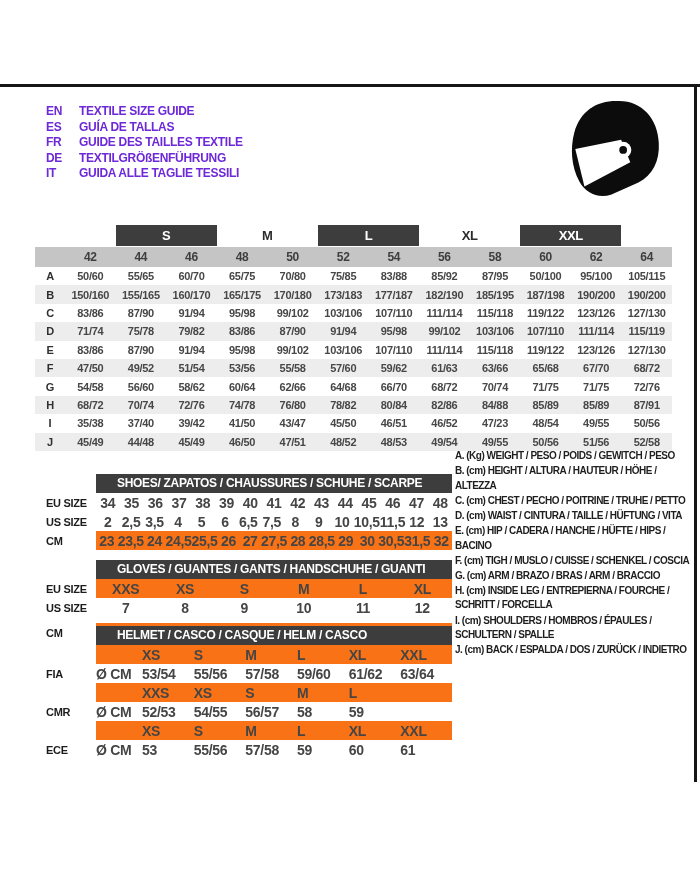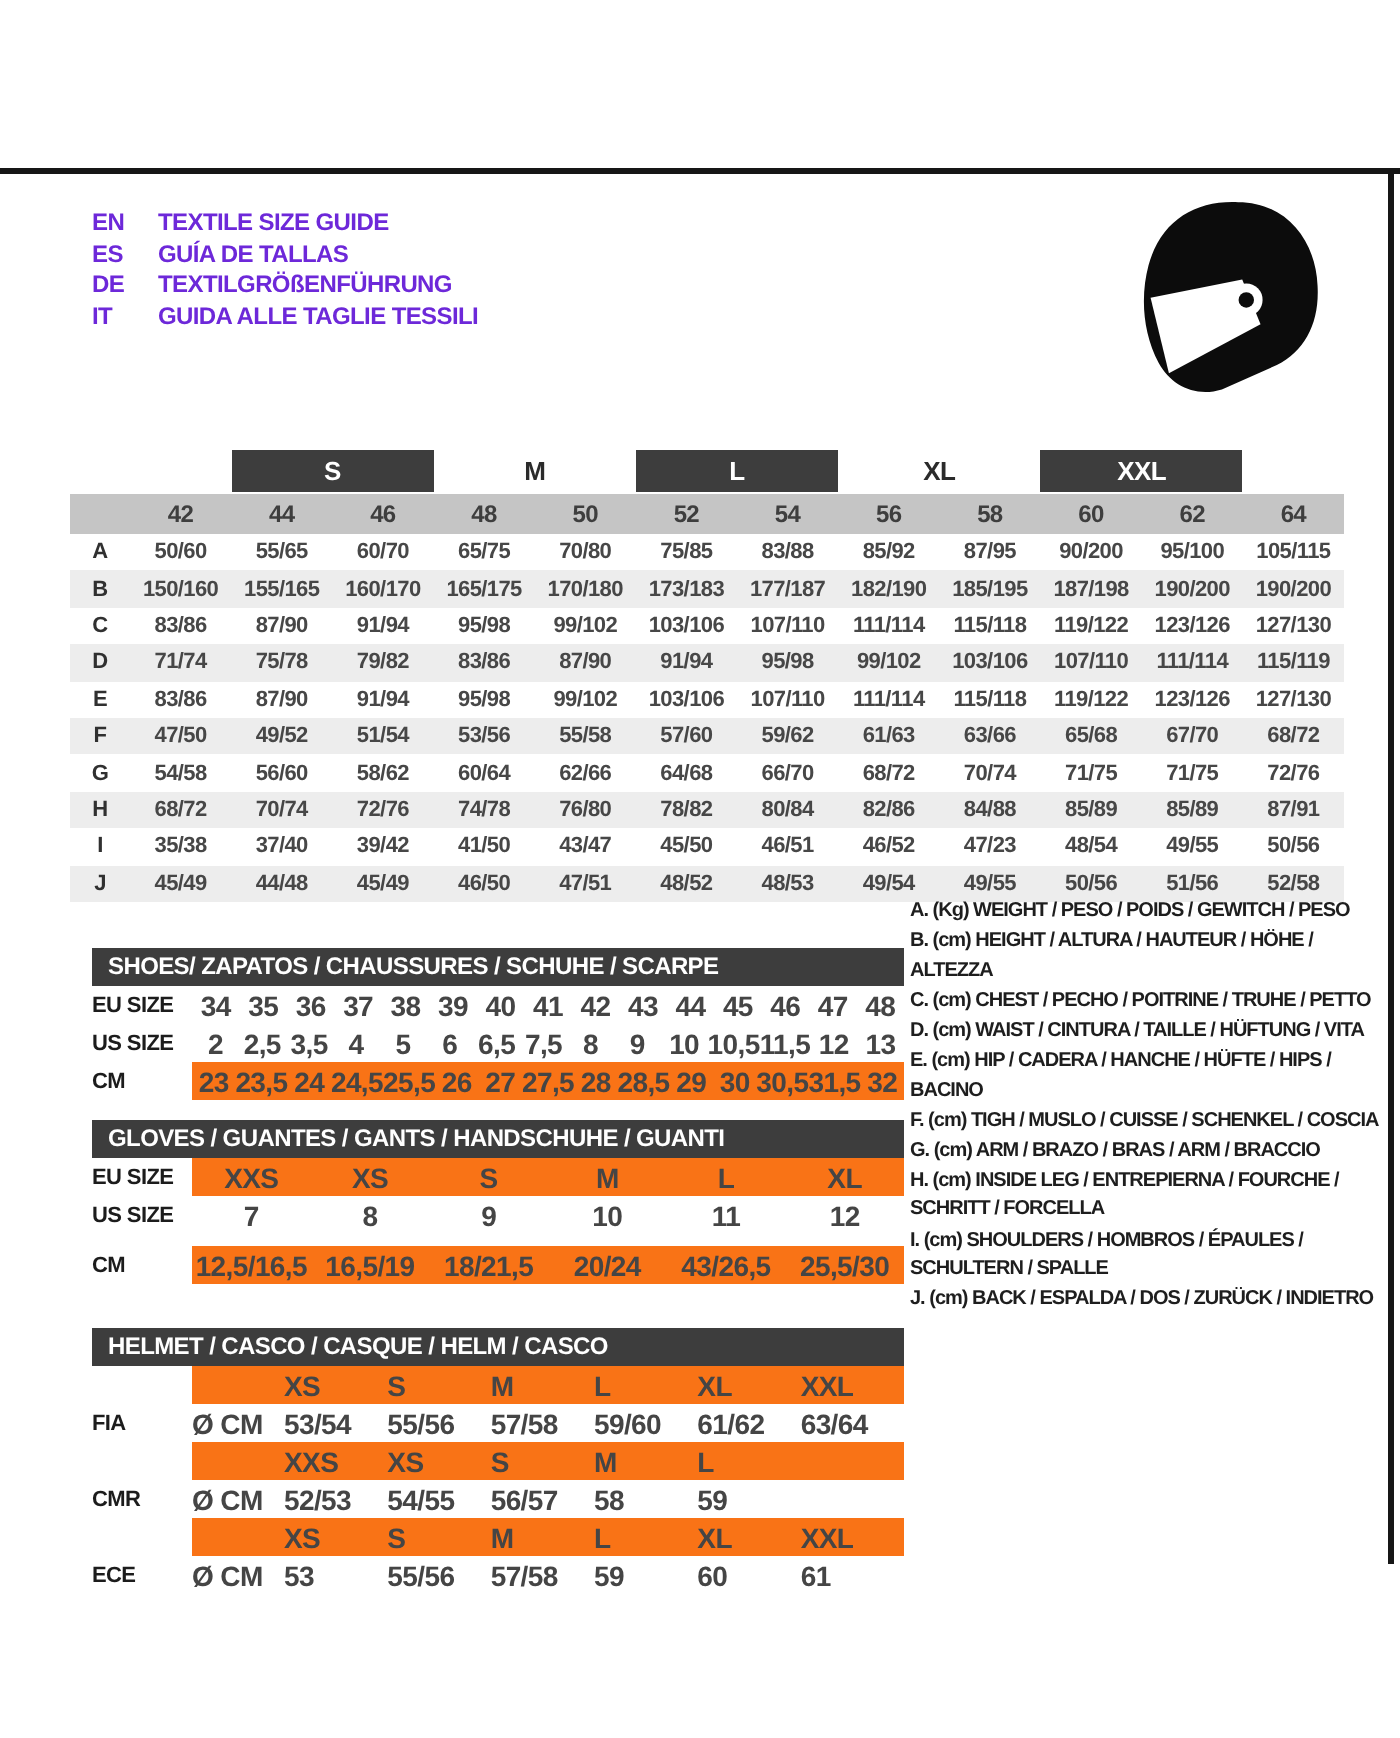--- a/index.html
+++ b/index.html
@@ -29,22 +29,22 @@
   .num-cell{text-align:center;}
   .data-row{height:18.4px;font-size:11px;font-weight:bold;color:#474747;}
   .data-row.zebra{background:#ededed;}
   .letter-cell{text-align:center;color:#303030;}
   .val-cell{text-align:center;white-space:nowrap;}
 
   
   .subtable{position:absolute;left:46px;width:406px;letter-spacing:-0.3px;}
   .shoes{top:474px;}
   .gloves{top:560px;}
-  .helmet-table{top:664px;}
-  .subtitle{height:19px;line-height:19px;background:#3d3d3d;color:#fff;font-size:12px;font-weight:bold;padding-left:8px;white-space:nowrap;}
+  .helmet-table{top:626px;}
+  .subtitle{margin-left:50px;height:19px;line-height:19px;background:#3d3d3d;color:#fff;font-size:12px;font-weight:bold;padding-left:21px;white-space:nowrap;}
   .subrow{display:flex;height:19px;align-items:center;}
   .gloves .rows .subrow:nth-child(3){margin-top:6px;}
   .sublabel{width:50px;font-size:11px;font-weight:bold;color:#1c1c1c;}
   .subcells{flex:1;display:grid;height:19px;align-items:center;font-size:14px;font-weight:bold;color:#454545;}
   .subcells.shaded{background:#f97316;}
   .subcell{text-align:center;white-space:nowrap;}
   .subcell.left{text-align:left;}
 
   
   .legend{position:absolute;left:455px;top:449px;width:242px;font-size:10px;font-weight:bold;color:#1e1e1e;letter-spacing:-0.5px;line-height:14.6px;}
@@ -58,20 +58,24 @@
   <div class="frame-right"></div>
 
   <div class="langs" id="langs">
       <div class="lang-row">
         <div class="lang-code">EN</div>
         <div class="lang-text">TEXTILE SIZE GUIDE</div>
       </div>
       <div class="lang-row">
         <div class="lang-code">ES</div>
         <div class="lang-text">GUÍA DE TALLAS</div>
+      </div>
+      <div class="lang-row">
+        <div class="lang-code">FR</div>
+        <div class="lang-text">GUIDE DES TAILLES TEXTILE</div>
       </div>
       <div class="lang-row">
         <div class="lang-code">DE</div>
         <div class="lang-text">TEXTILGRÖßENFÜHRUNG</div>
       </div>
       <div class="lang-row">
         <div class="lang-code">IT</div>
         <div class="lang-text">GUIDA ALLE TAGLIE TESSILI</div>
       </div>
     </div>
@@ -113,21 +117,21 @@
           <div class="letter-cell">A</div>
           <div class="val-cell">50/60</div>
           <div class="val-cell">55/65</div>
           <div class="val-cell">60/70</div>
           <div class="val-cell">65/75</div>
           <div class="val-cell">70/80</div>
           <div class="val-cell">75/85</div>
           <div class="val-cell">83/88</div>
           <div class="val-cell">85/92</div>
           <div class="val-cell">87/95</div>
-          <div class="val-cell">90/200</div>
+          <div class="val-cell">50/100</div>
           <div class="val-cell">95/100</div>
           <div class="val-cell">105/115</div>
         </div>
         <div class="trow data-row zebra">
           <div class="letter-cell">B</div>
           <div class="val-cell">150/160</div>
           <div class="val-cell">155/165</div>
           <div class="val-cell">160/170</div>
           <div class="val-cell">165/175</div>
           <div class="val-cell">170/180</div>

